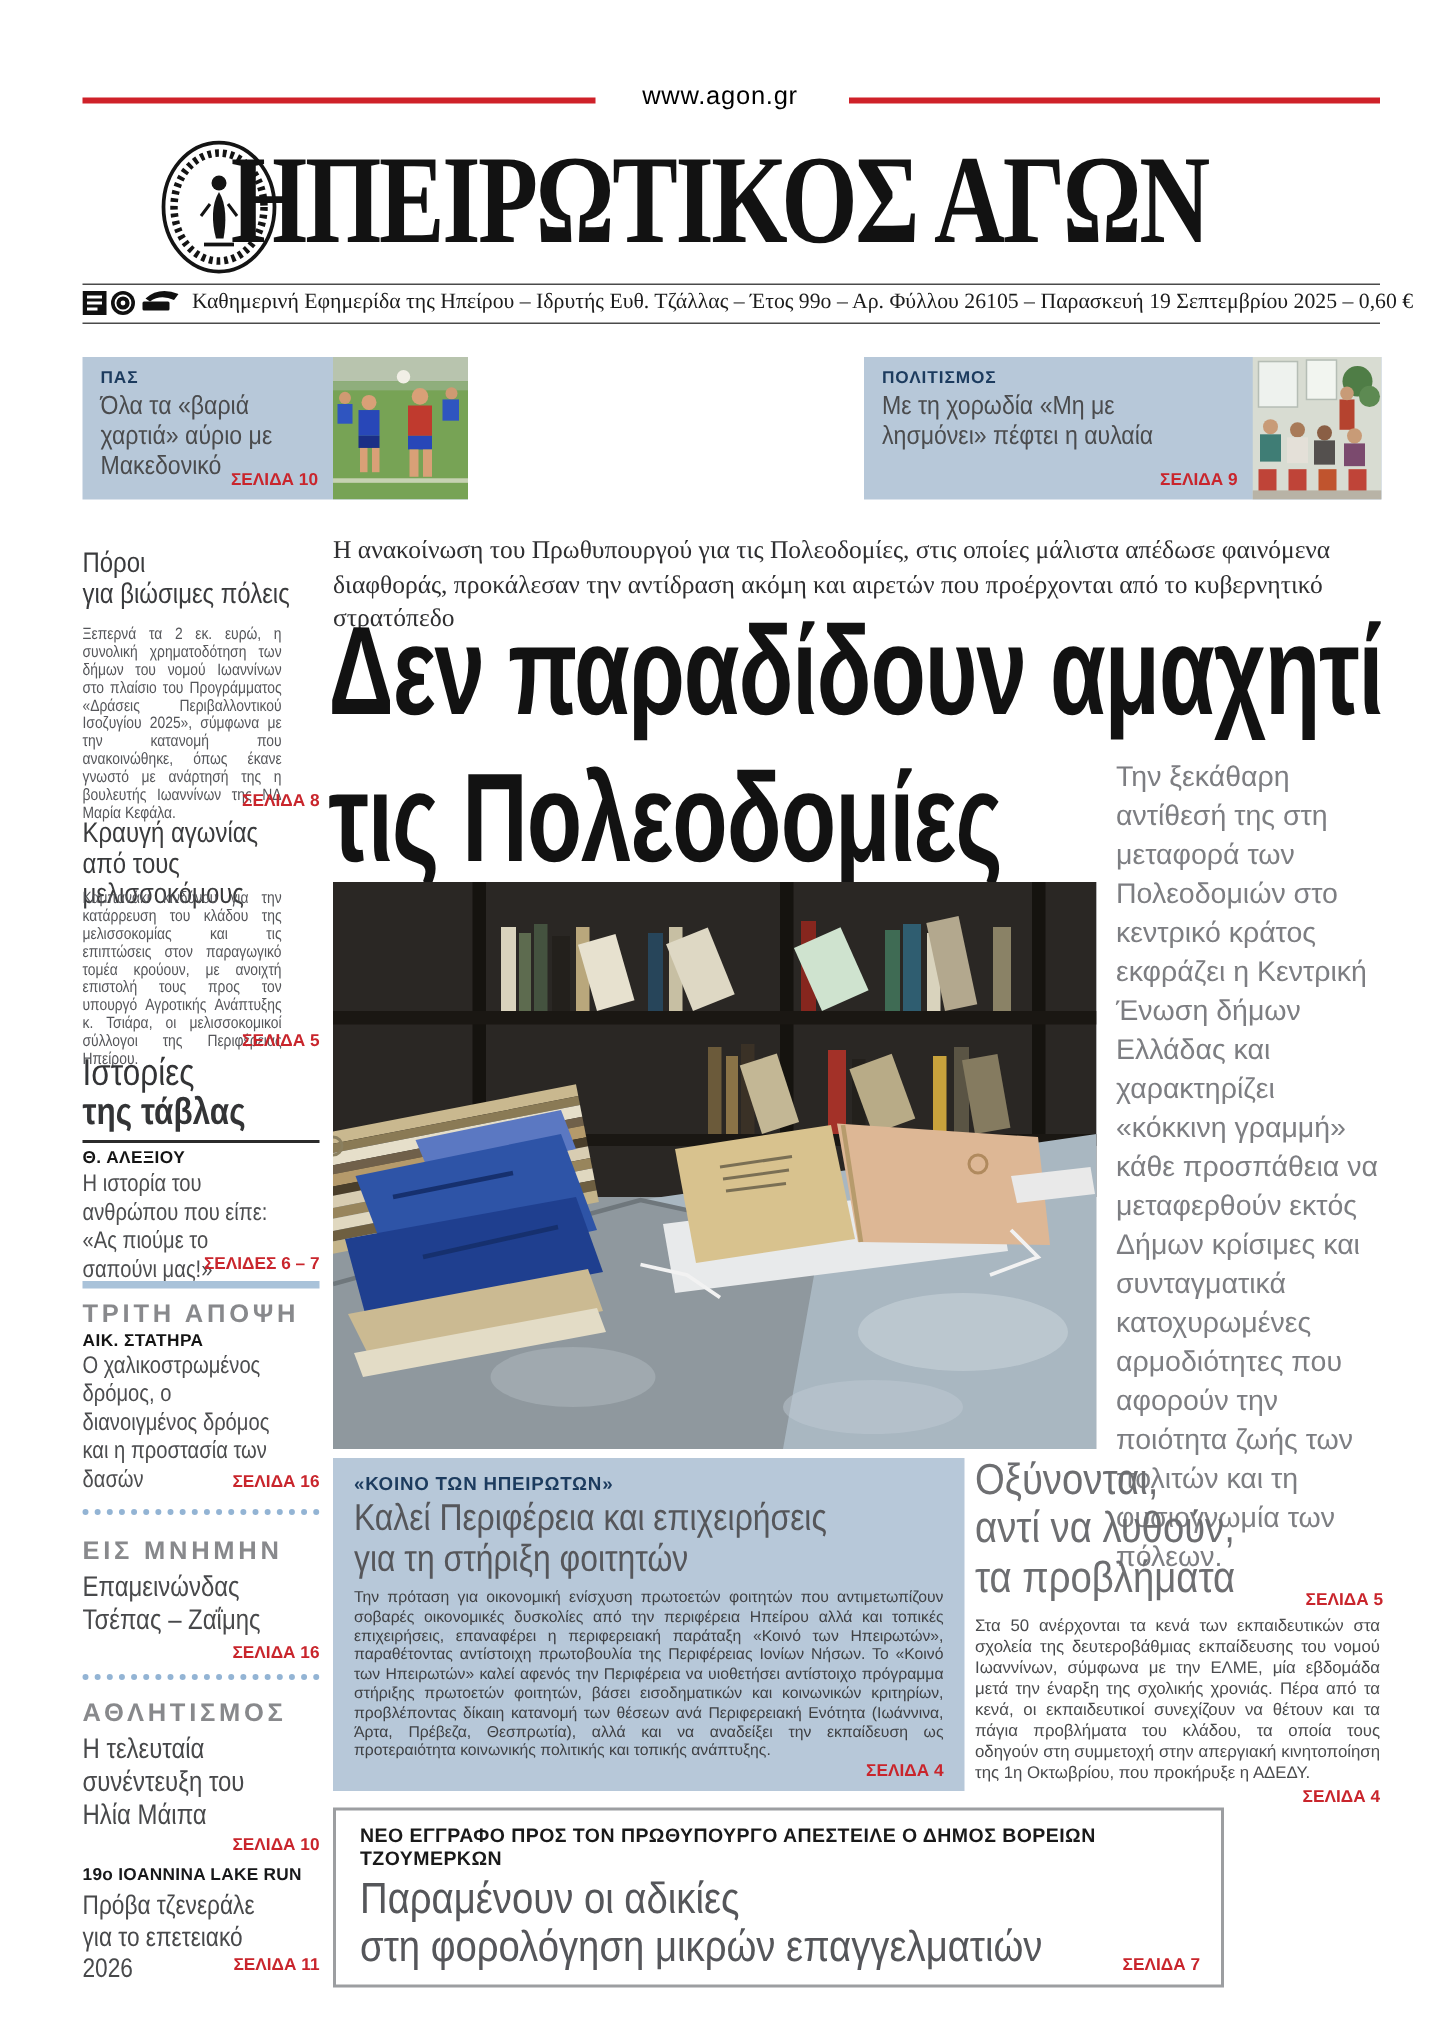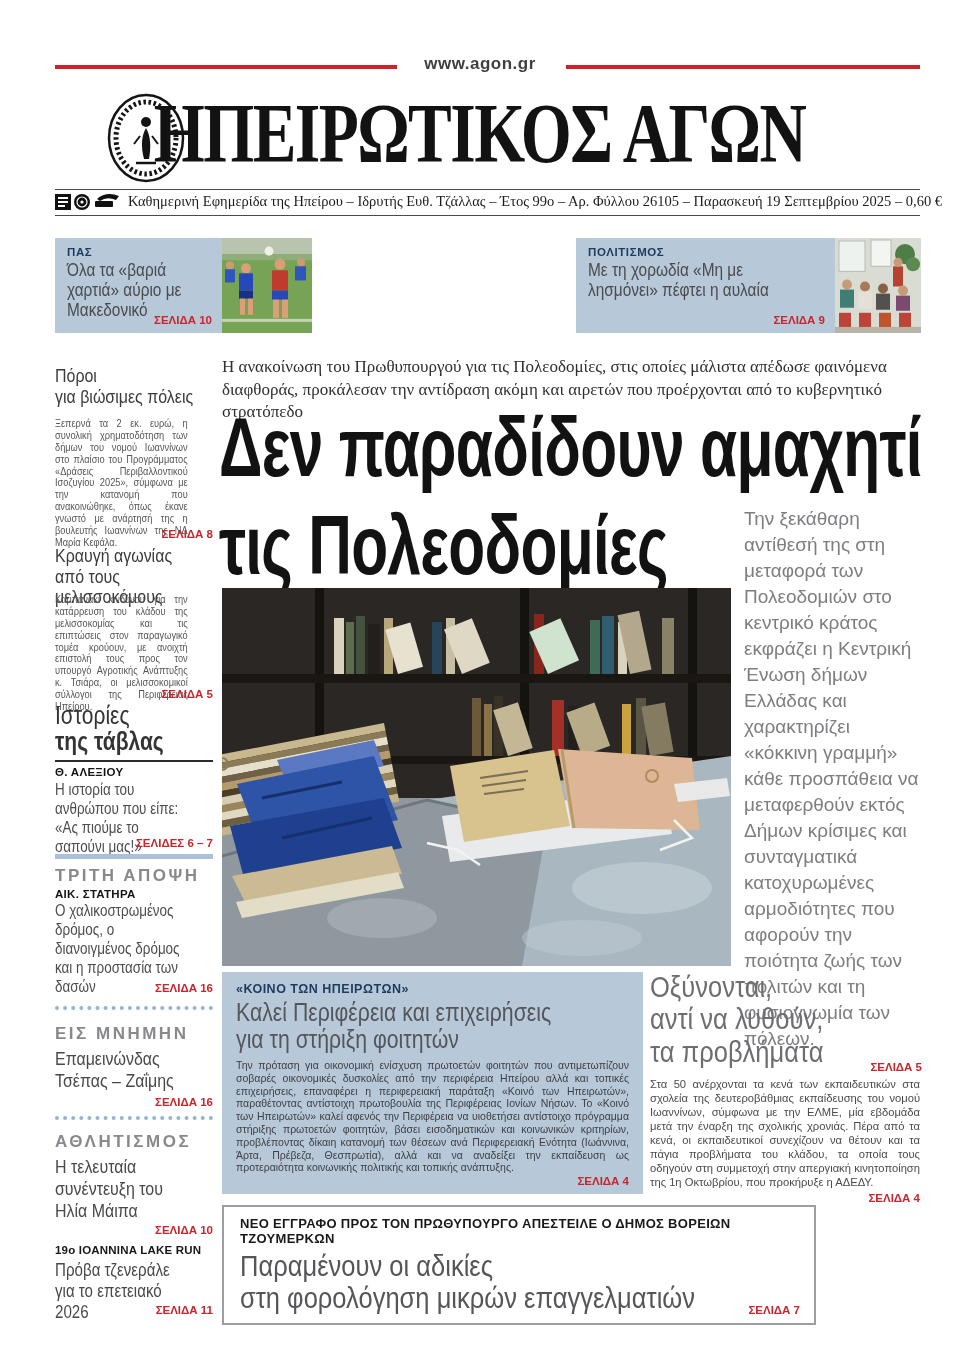--- a/index.html
+++ b/index.html
@@ -5,21 +5,21 @@
   html,body{margin:0;padding:0;background:#ffffff;}
   .page{position:relative;width:960px;height:1358px;background:#fff;overflow:hidden;
         font-family:"Liberation Sans",sans-serif;color:#222;}
   .abs{position:absolute;}
   .cx84{transform:scaleX(.84);transform-origin:0 0;width:calc(100%/0.84);}
   .cx85{transform:scaleX(.85);transform-origin:0 0;width:calc(100%/0.85);}
   .cx88{transform:scaleX(.88);transform-origin:0 0;width:calc(100%/0.88);}
   
   .redline{position:absolute;top:65px;height:4px;background:#cf2129;}
   .url{position:absolute;top:54px;left:0;right:0;text-align:center;}
-  .url span{display:inline-block;font-size:17px;font-weight:700;color:#404040;letter-spacing:.5px;}
+  .url span{display:inline-block;font-size:17px;font-weight:400;color:#000000;letter-spacing:.5px;}
   .masthead{position:absolute;top:92px;left:0;right:0;text-align:center;}
   .masthead span{display:inline-block;transform:scaleX(.78);font-family:"Liberation Serif",serif;
         font-weight:700;font-size:84px;line-height:1;color:#121212;letter-spacing:-2px;white-space:nowrap;}
   .rule{position:absolute;left:55px;right:40px;height:1px;background:#4a4a4a;}
   .dateline{position:absolute;top:193px;left:128px;right:30px;font-family:"Liberation Serif",serif;
         font-size:14.5px;color:#1c1c1c;white-space:nowrap;}
   .dl-icons{position:absolute;top:192px;left:55px;width:66px;height:20px;}
   
   .teaser{position:absolute;top:238px;height:95px;background:#b7c8d9;display:flex;}
   .teaser .txt{flex:1;position:relative;padding:8px 20px 6px 12px;}

